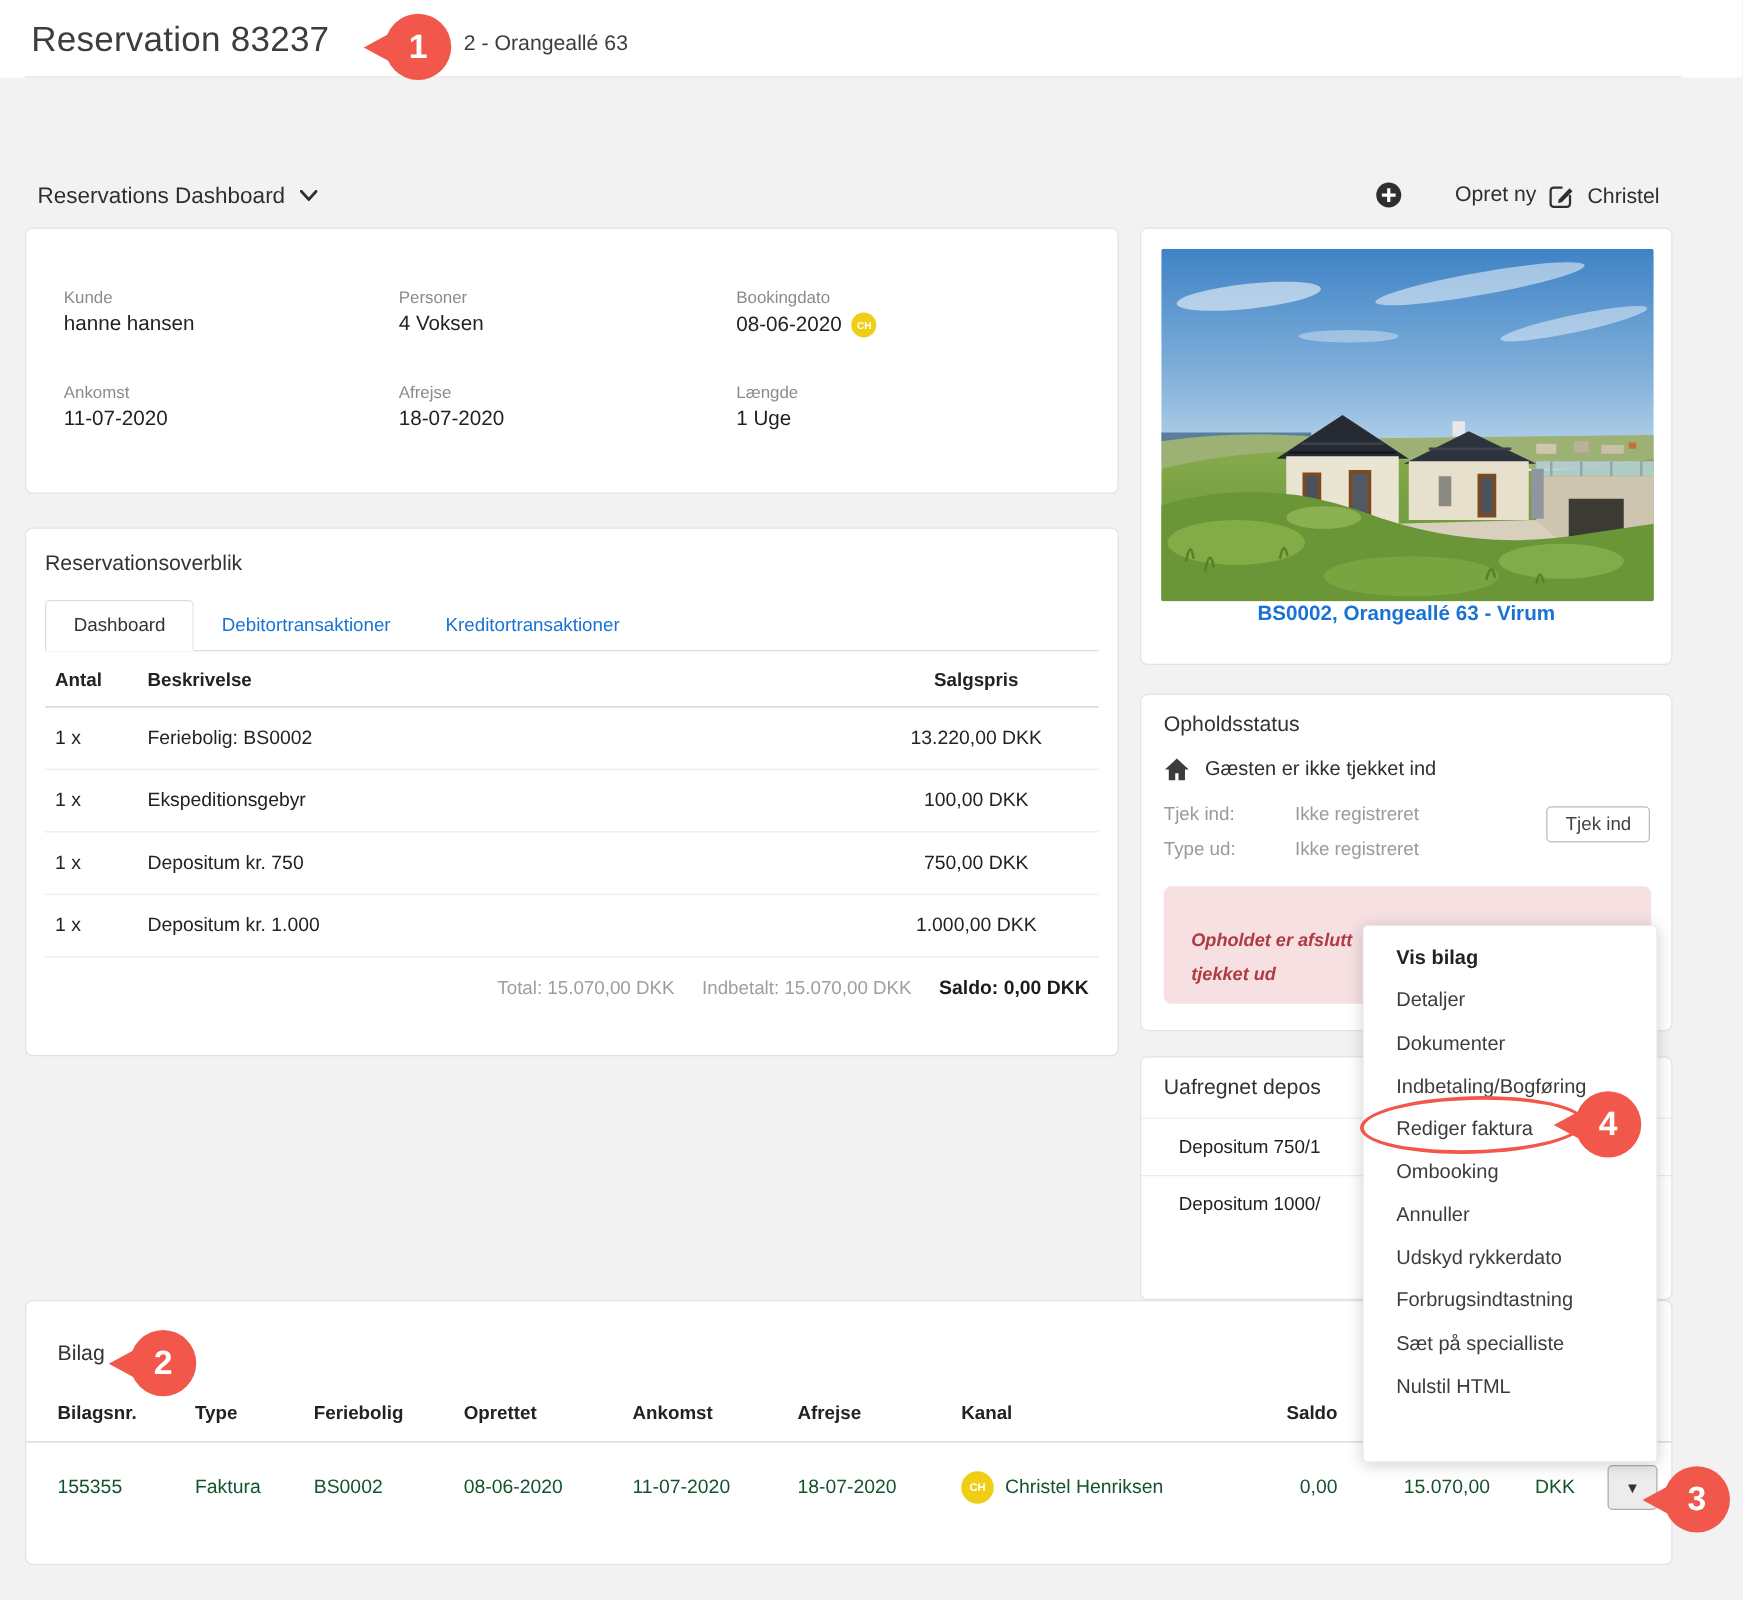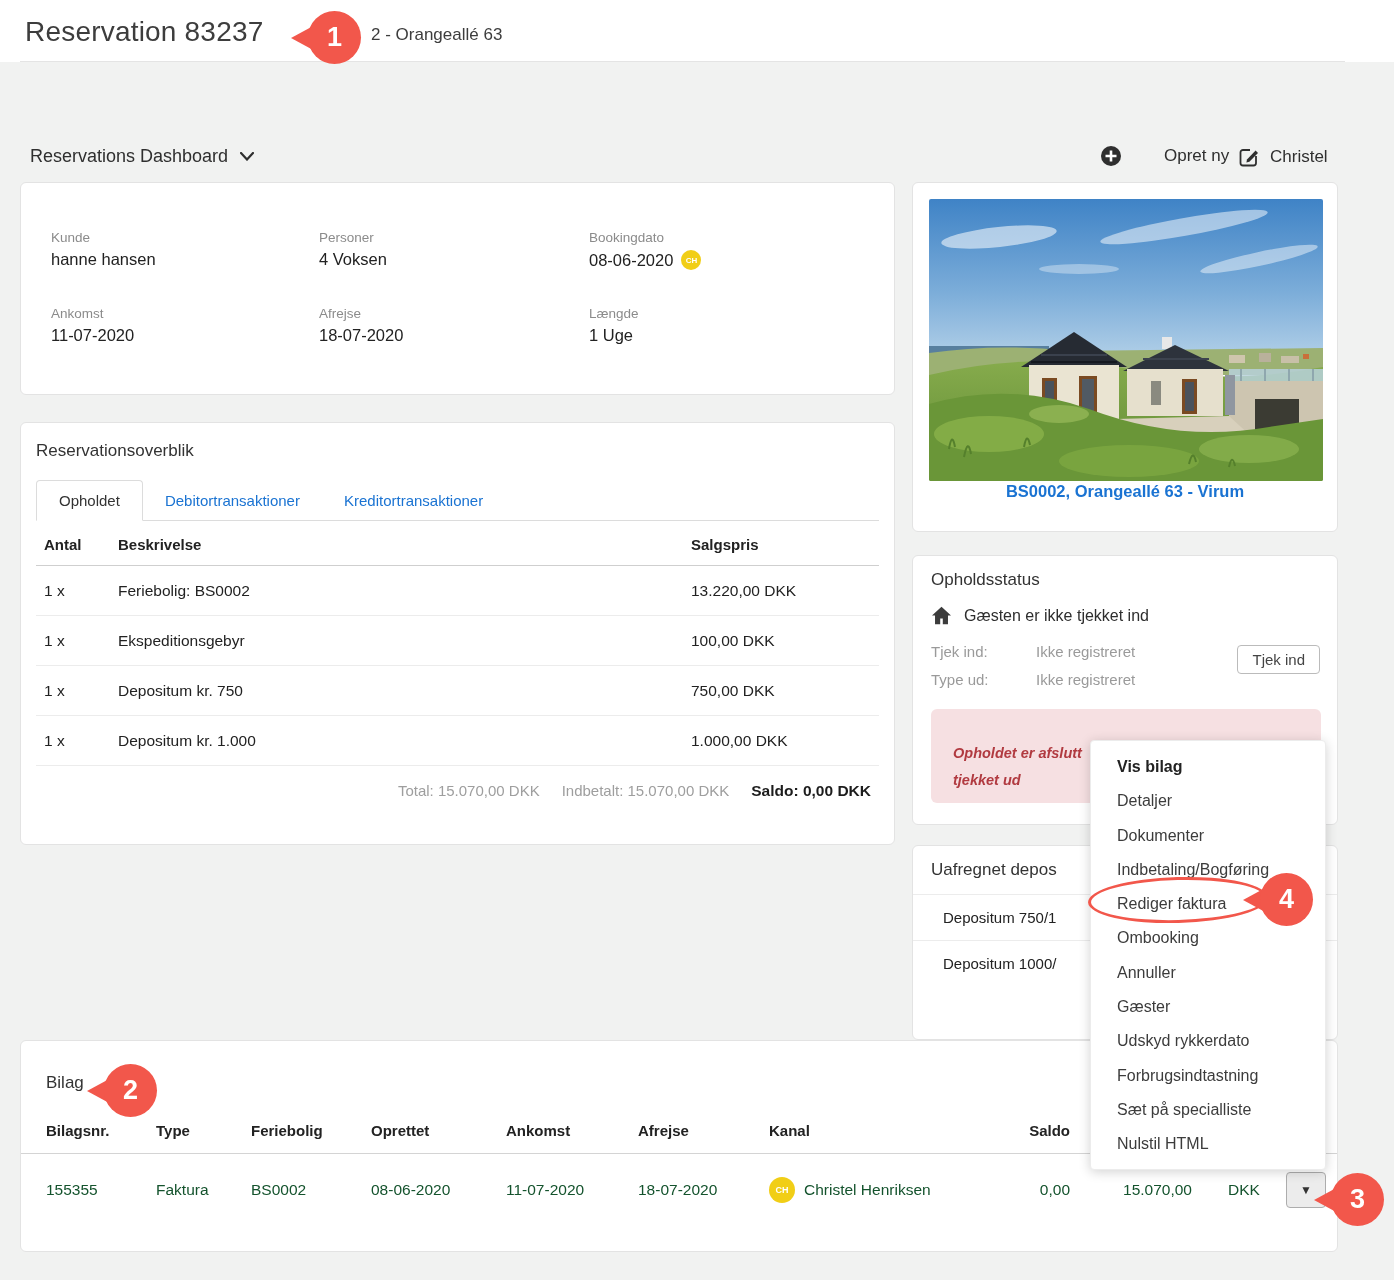--- a/index.html
+++ b/index.html
@@ -22,21 +22,21 @@
   .badge{display:inline-flex;align-items:center;justify-content:center;background:var(--yellow);color:#fff;font-weight:bold;border-radius:50%;}
   .tabs{display:flex;align-items:flex-end;border-bottom:1px solid #dcdcdc;height:44px;}
   .tab{font-size:15px;padding:11px 22px;cursor:pointer;}
   .tab.active{background:#fff;border:1px solid #dcdcdc;border-bottom:1px solid #fff;margin-bottom:-1px;border-radius:4px 4px 0 0;color:#333;}
   .tab.link{color:var(--blue);}
   .ovh{display:flex;font-size:15px;font-weight:bold;color:#222;padding:15px 8px 12px 8px;}
   .ovrow{display:flex;font-size:15.5px;color:#222;align-items:center;height:50px;padding:0 8px;border-bottom:1px solid #ececec;}
   .ovrow:last-of-type{border-bottom:none;}
   .c-antal{width:74px;}
   .c-besk{flex:1;}
-  .c-pris{width:180px;text-align:left;}
+  .c-pris{width:180px;text-align:center;}
   .totals{display:flex;justify-content:flex-end;gap:22px;padding:16px 8px 0 0;font-size:15px;align-items:flex-start;}
   .muted{color:var(--gray2);}
   .menu{position:absolute;left:1090px;top:740px;width:236px;height:430px;background:#fff;border:1px solid #ececec;border-radius:4px;box-shadow:0 2px 12px rgba(0,0,0,.18);padding:9px 0;z-index:30;}
   .menu-item{height:34.3px;line-height:34.3px;padding-left:26px;font-size:16px;color:#3c3c3c;cursor:pointer;white-space:nowrap;}
   .menu-item:first-child{font-weight:bold;color:#222;}
   .callout{position:absolute;display:flex;align-items:center;z-index:50;}
   .callout .tri{width:0;height:0;border-top:13px solid transparent;border-bottom:13px solid transparent;border-right:24px solid var(--red);margin-right:-7px;}
   .callout .num{width:53px;height:53px;border-radius:50%;background:var(--red);color:#fff;display:flex;align-items:center;justify-content:center;font-size:27px;font-weight:bold;}
   .ellipse{position:absolute;left:1088px;top:877px;width:180px;height:46px;border:3px solid var(--red);border-radius:50%;z-index:40;transform:rotate(-1.5deg);}
   .btn-outline{background:#fff;border:1px solid #bbb;border-radius:4px;font-size:15px;color:#444;padding:5px 14px;font-family:"Liberation Sans",sans-serif;cursor:pointer;}
@@ -108,21 +108,21 @@
     </div>
     <div class="abs" style="left:568px;top:123px;">
       <div class="lbl">Længde</div>
       <div class="val">1 Uge</div>
     </div>
   </div>
 
   <div class="card" style="left:20px;top:422px;width:875px;height:423px;padding:18px 15px 0 15px;">
     <div class="seclabel">Reservationsoverblik</div>
     <div class="tabs" style="margin-top:16px;">
-      <div class="tab active">Opholdet</div>
+      <div class="tab active">Dashboard</div>
       <div class="tab link">Debitortransaktioner</div>
       <div class="tab link">Kreditortransaktioner</div>
     </div>
     <div class="ovh">
       <div class="c-antal">Antal</div>
       <div class="c-besk">Beskrivelse</div>
       <div class="c-pris">Salgspris</div>
     </div>
     <div style="height:1px;background:#cfcfcf;"></div>
     <div class="ovrow">
@@ -274,21 +274,20 @@
   </div>
 
   <div class="menu">
     <div class="menu-item">Vis bilag</div>
     <div class="menu-item">Detaljer</div>
     <div class="menu-item">Dokumenter</div>
     <div class="menu-item">Indbetaling/Bogføring</div>
     <div class="menu-item">Rediger faktura</div>
     <div class="menu-item">Ombooking</div>
     <div class="menu-item">Annuller</div>
-    <div class="menu-item">Gæster</div>
     <div class="menu-item">Udskyd rykkerdato</div>
     <div class="menu-item">Forbrugsindtastning</div>
     <div class="menu-item">Sæt på specialliste</div>
     <div class="menu-item">Nulstil HTML</div>
   </div>
 
   <div class="ellipse"></div>
 
   <div class="callout" style="left:291px;top:11px;">
     <div class="tri"></div>

